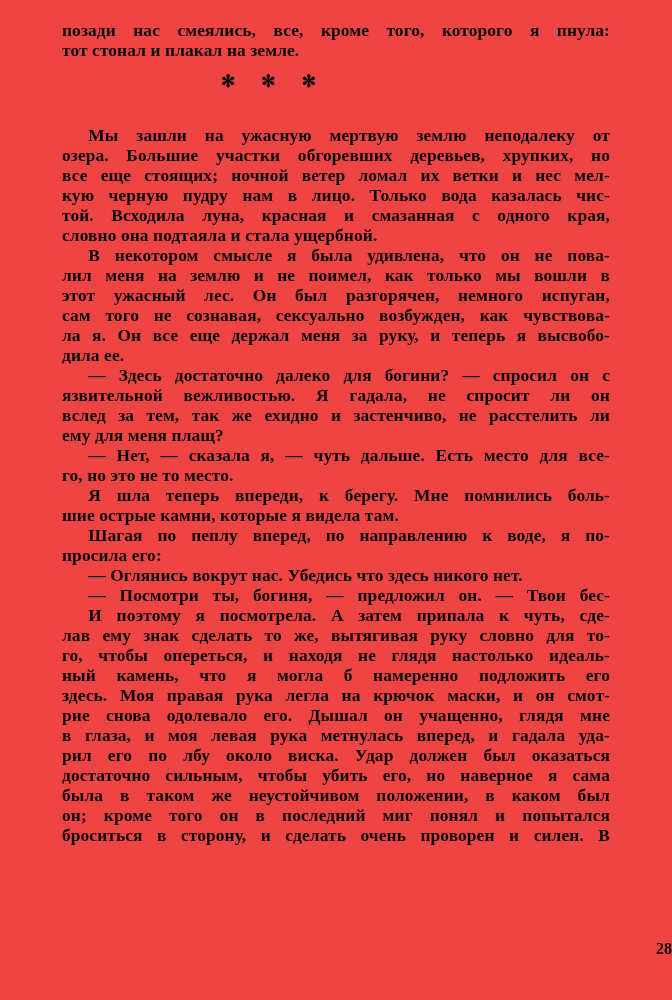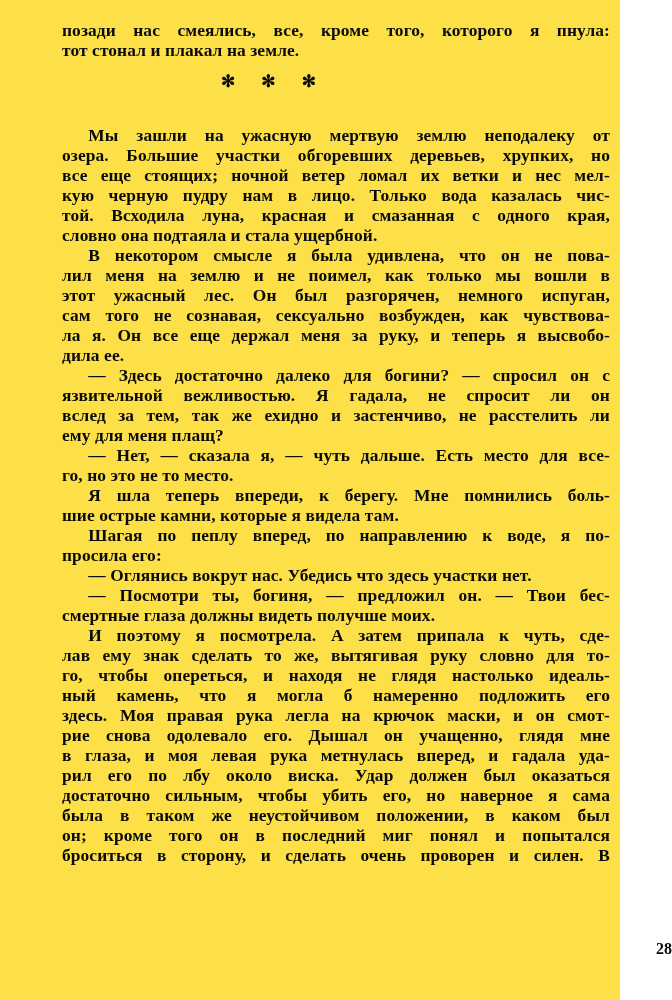--- a/index.html
+++ b/index.html
@@ -10,23 +10,23 @@
   body {
     width: 672px;
     height: 1000px;
     overflow: hidden;
     font-family: "Liberation Serif", "DejaVu Serif", serif;
     color: #0a0a0a;
   }
 
   #page {
     position: relative;
-    width: 620px;
+    width: 672px;
     height: 1000px;
-    background: #fde047;
+    background: #ef4444;
   }
 
   #text-block {
     position: absolute;
     left: 62px;
     top: 20px;
     width: 548px;
   }
 
   
@@ -292,36 +292,35 @@
           <span>по</span>
           <span>направлению</span>
           <span>к</span>
           <span>воде,</span>
           <span>я</span>
           <span>по-</span>
         </div>
         <div class="line">просила его:</div>
       </div>
       <div>
-        <div class="line">  — Оглянись вокрут нас. Убедись что здесь участки нет.</div>
+        <div class="line">  — Оглянись вокрут нас. Убедись что здесь никого нет.</div>
       </div>
       <div>
         <div class="line just">
           <span>  —</span>
           <span>Посмотри</span>
           <span>ты,</span>
           <span>богиня,</span>
           <span>—</span>
           <span>предложил</span>
           <span>он.</span>
           <span>—</span>
           <span>Твои</span>
           <span>бес-</span>
         </div>
-        <div class="line">смертные глаза должны видеть получше моих.</div>
       </div>
       <div>
         <div class="line just">
           <span>  И</span>
           <span>поэтому</span>
           <span>я</span>
           <span>посмотрела.</span>
           <span>А</span>
           <span>затем</span>
           <span>припала</span>

